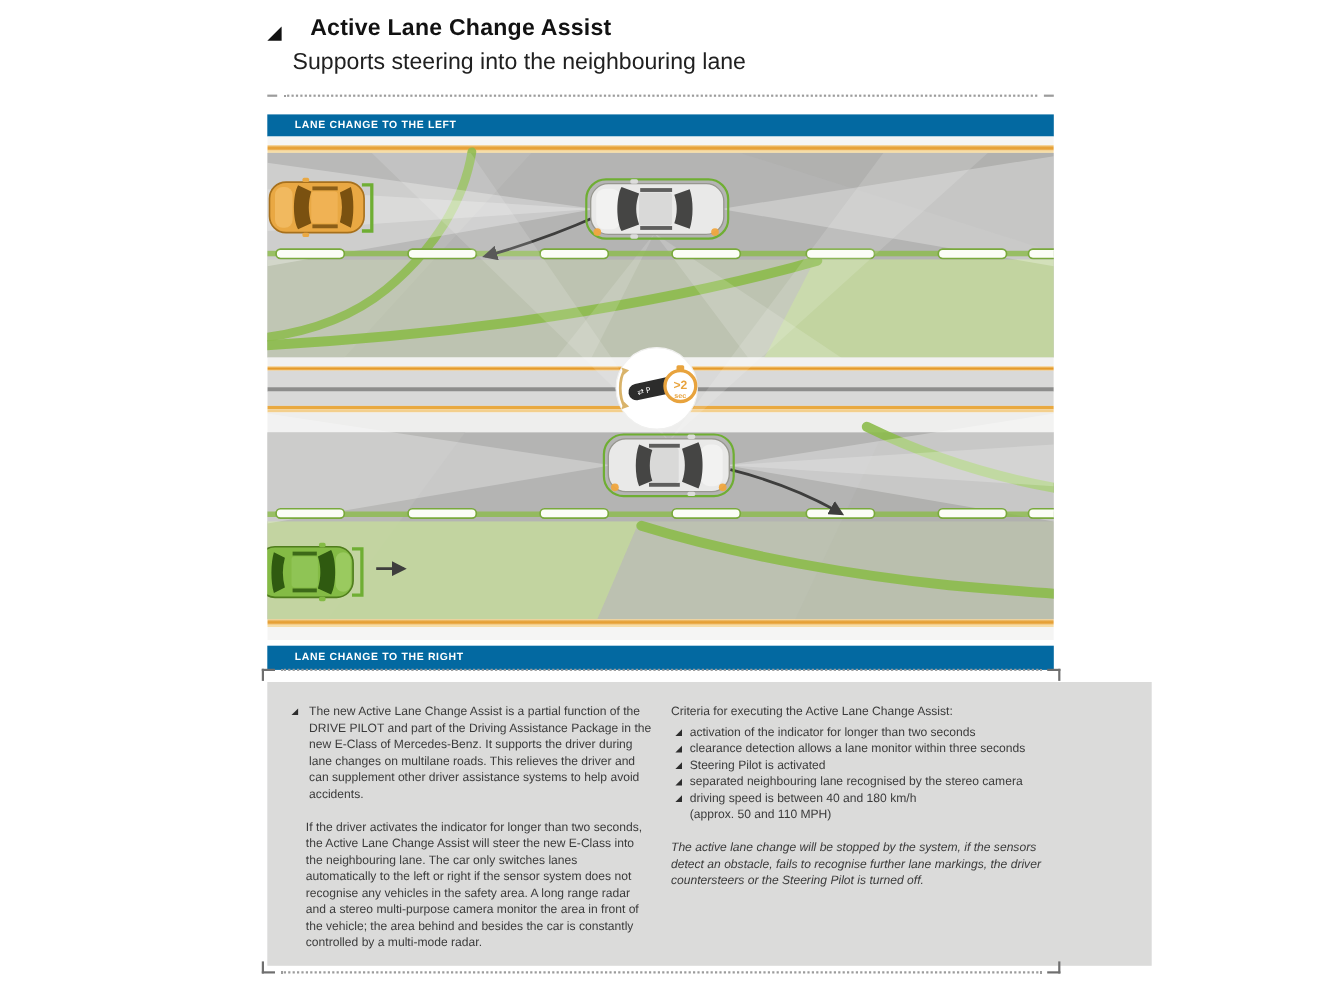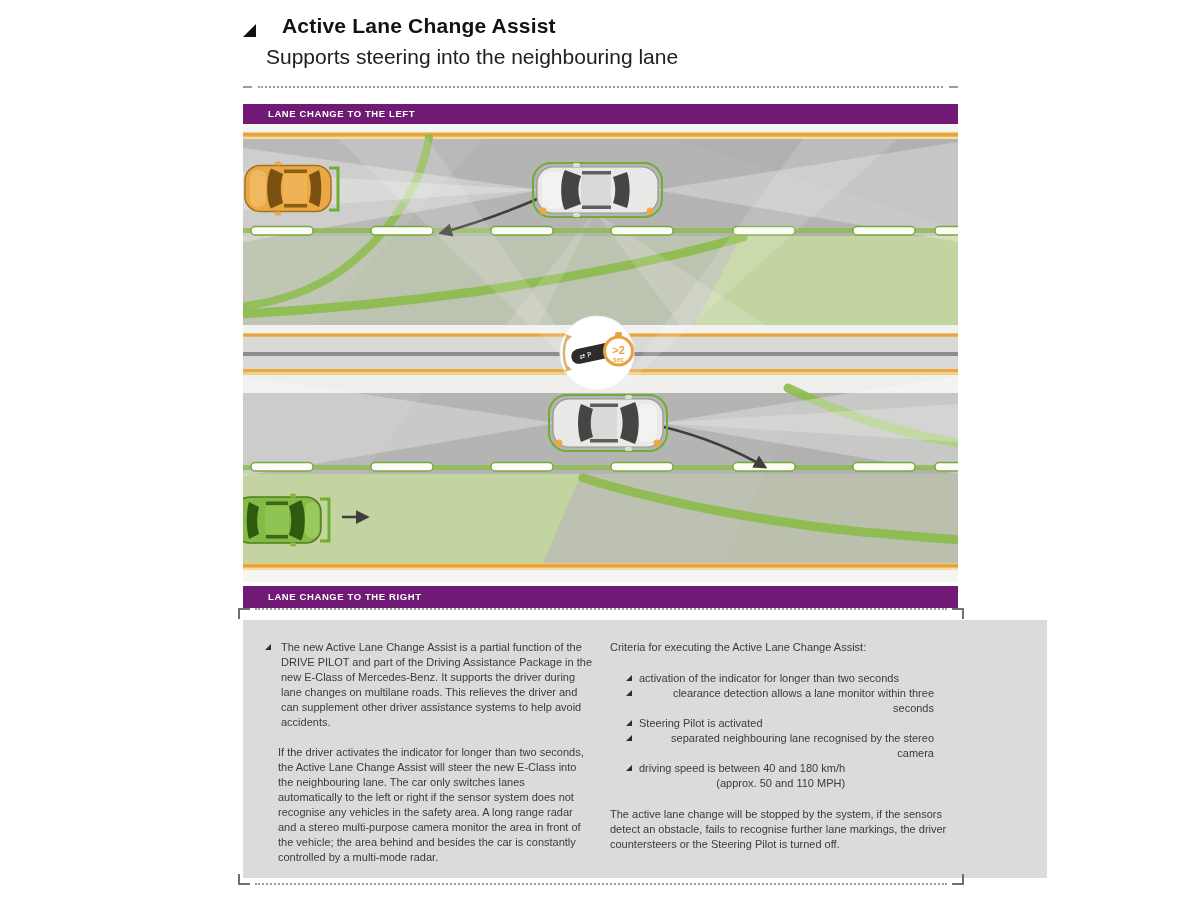--- a/index.html
+++ b/index.html
@@ -21,33 +21,33 @@
   .sep-corner.bottom .dots{border-top:none;border-bottom:2px dotted #9c9c9c;align-self:flex-end;}
   .corner{width:10px;height:9px;flex:0 0 auto;}
   .corner.tl{border-left:2px solid #6f6f6f;border-top:2px solid #6f6f6f;}
   .corner.tr{border-right:2px solid #6f6f6f;border-top:2px solid #6f6f6f;}
   .corner.bl{border-left:2px solid #6f6f6f;border-bottom:2px solid #6f6f6f;}
   .corner.br{border-right:2px solid #6f6f6f;border-bottom:2px solid #6f6f6f;}
   .sep-corner.bottom{align-items:flex-end;}
 
   
   .figure{width:715px;}
-  .bar{height:20px;background:#701a75;color:#ffffff;font-size:9.5px;font-weight:bold;
+  .bar{height:20px;background:#0369a1;color:#ffffff;font-size:9.5px;font-weight:bold;
        letter-spacing:.6px;line-height:20px;padding-left:25px;box-sizing:border-box;}
   .bar.bottom{height:22px;line-height:22px;}
 
   
   .infobox{width:804px;height:258px;background:#dbdbda;}
   .col{position:absolute;top:20px;font-size:11px;line-height:15px;color:#3b3b3b;}
   .bullet-row{display:flex;gap:10px;}
   .tri{width:0;height:0;border-bottom:8px solid #2d2d2d;border-left:8px solid transparent;
        flex:0 0 auto;margin-top:3px;}
   .tri.small{border-bottom-width:6px;border-left-width:6px;margin-top:4px;}
   .para{width:312px;}
-  .crit-list{margin:16px;padding:0;list-style:none;text-align:right;}
+  .crit-list{margin:4px;padding:0;list-style:none;}
   .crit-list li{display:flex;gap:7px;}
   .crit-text{white-space:pre-line;}
 </style>
 </head>
 <body>
 
 <div id="stage">
 
   <div class="abs title-tri" style="left:243px;top:24px;"></div>
   <div class="abs page-title" style="left:282px;top:14px;">Active Lane Change Assist</div>
@@ -265,21 +265,21 @@
         <li>
           <span class="tri small"></span>
           <span class="crit-text">separated neighbouring lane recognised by the stereo camera</span>
           </li>
         <li>
           <span class="tri small"></span>
           <span class="crit-text">driving speed is between 40 and 180 km/h
 (approx. 50 and 110 MPH)</span>
           </li>
       </ul>
-      <div style="margin-top:15px;">The active lane change will be stopped by the system, if the sensors detect an obstacle, fails to recognise further lane markings, the driver countersteers or the Steering Pilot is turned off.</div>
+      <div style="margin-top:15px;font-style:italic;">The active lane change will be stopped by the system, if the sensors detect an obstacle, fails to recognise further lane markings, the driver countersteers or the Steering Pilot is turned off.</div>
     </div>
   </div>
 
   <div class="abs sep-corner bottom" style="left:238px;top:874px;width:726px;">
     <span class="corner bl"></span>
     <span class="dots"></span>
     <span class="corner br"></span>
   </div>
 
 </div>

